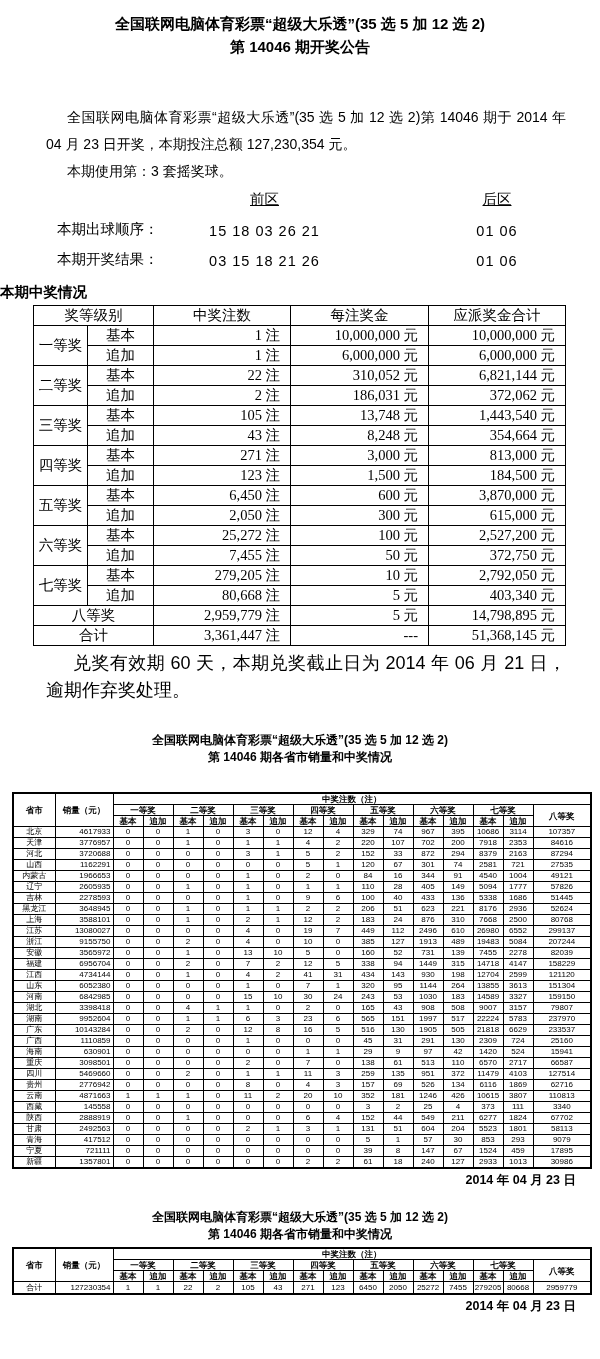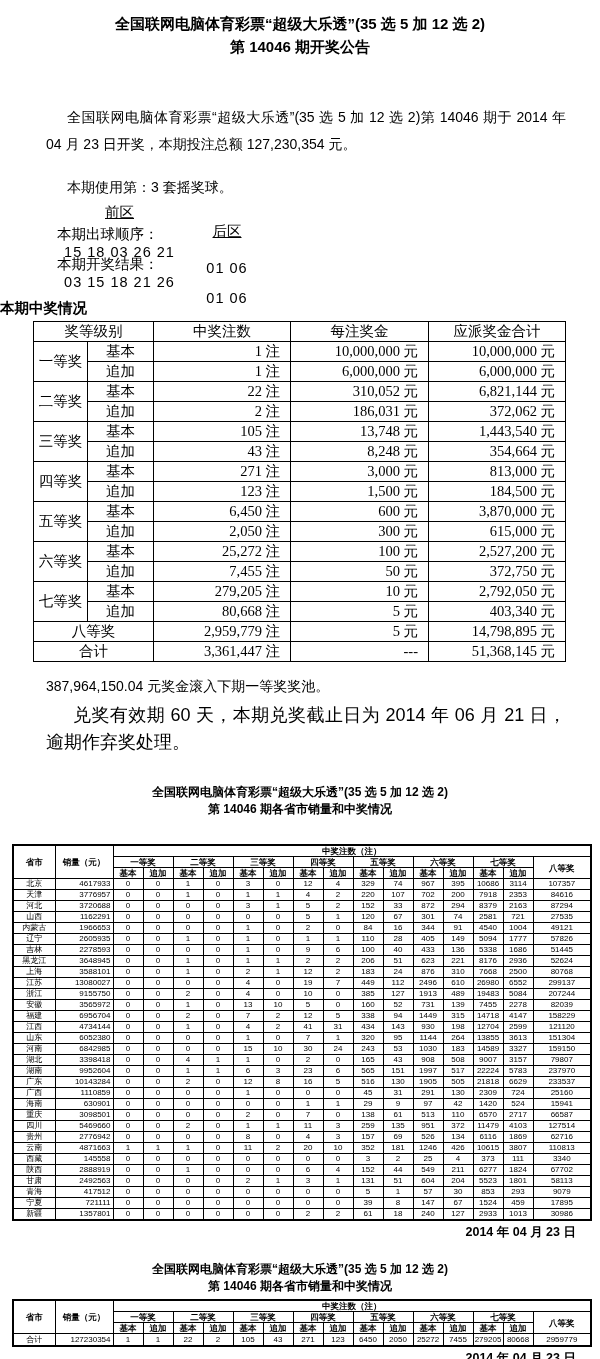--- a/index.html
+++ b/index.html
@@ -2,24 +2,24 @@
 <html><head>
 <meta charset="utf-8">
 <style>
   html,body{margin:0;padding:0;background:#fff;}
   .page{
     width:600px;height:1359px;background:#fff;color:#000;position:relative;
     font-family:"Liberation Sans","DejaVu Sans",sans-serif;overflow:hidden;
   }
   .doc-title{ text-align:center;font-weight:bold;font-size:15px;line-height:23px; }
   .title-block{ padding-top:12px; }
-  .intro{ margin:46px 34px 16px 46px;font-size:14px;line-height:27px;text-indent:1.5em;text-align:justify; }
+  .intro{ margin:46px 34px 0 46px;font-size:14px;line-height:27px;text-indent:1.5em;text-align:justify; }
   .note-line{ margin:0 34px 0 46px;font-size:14px;line-height:27px;text-indent:1.5em; }
   .draw{ margin-top:2px;font-size:14.5px; }
-  .draw-row{ display:flex;margin-left:57px;align-items:flex-start;flex-direction:column; }
+  .draw-row{ display:flex;margin-left:57px;align-items:flex-end; }
   .draw-head-row{ height:22px; }
   .draw-num-row{ height:30px; }
   .draw-label{ width:145px; }
   .zone-front{ width:125px;text-align:center;letter-spacing:1px;white-space:pre; }
   .zone-back{ width:140px;margin-left:100px;text-align:center;letter-spacing:1px;white-space:pre; }
   .zone-title{ text-decoration:underline;letter-spacing:0; }
   .prize-title{ margin-top:14px;font-weight:bold;font-size:14.5px;line-height:18px; }
   table{ border-collapse:collapse; }
   .prize-table{ margin:4px 0 0 33px;width:532px;font-size:14.5px;table-layout:fixed; }
   .prize-table td{ border:1px solid #000;height:19px;padding:0;overflow:hidden; }
@@ -185,21 +185,20 @@
         </tr>
         <tr>
           <td class="c" colspan="2">合计</td>
           <td class="r">3,361,447 注</td>
           <td class="r">---</td>
           <td class="r">51,368,145 元</td>
         </tr>
       </tbody>
   </table>
 
-  <div class="rollover">387,964,150.04 元奖金滚入下期一等奖奖池。</div>
   <div class="redeem">兑奖有效期 60 天，本期兑奖截止日为 2014 年 06 月 21 日，逾期作弃奖处理。</div>
 
   <div class="section-title">
     <div>全国联网电脑体育彩票“超级大乐透”(35 选 5 加 12 选 2)</div>
     <div>第 14046 期各省市销量和中奖情况</div>
   </div>
 
   <table class="prov">
     <colgroup id="prov-cols-1">
         <col style="width: 42px;">

